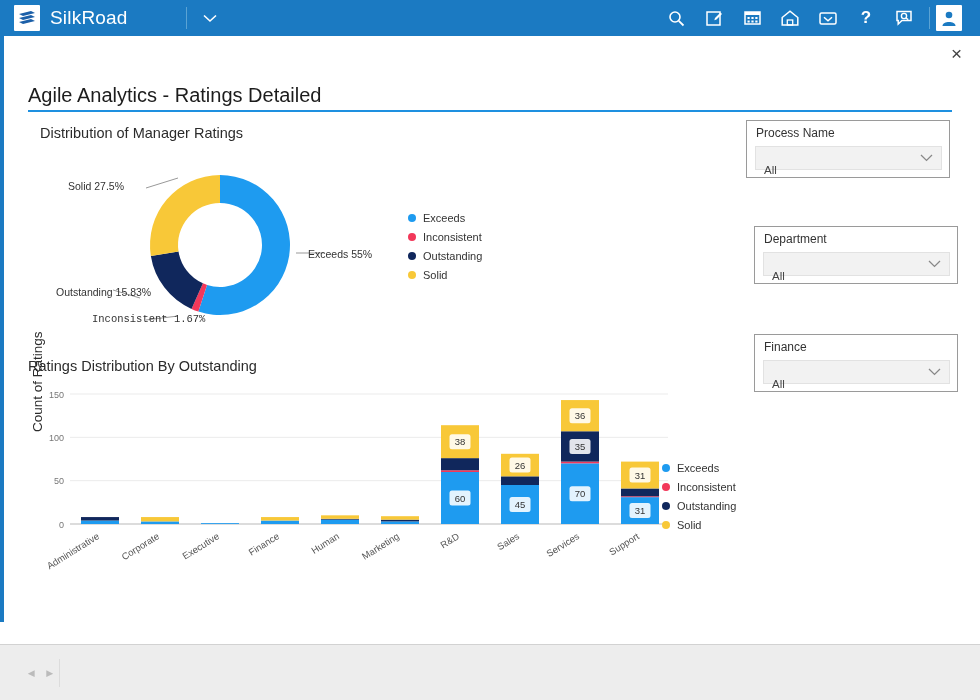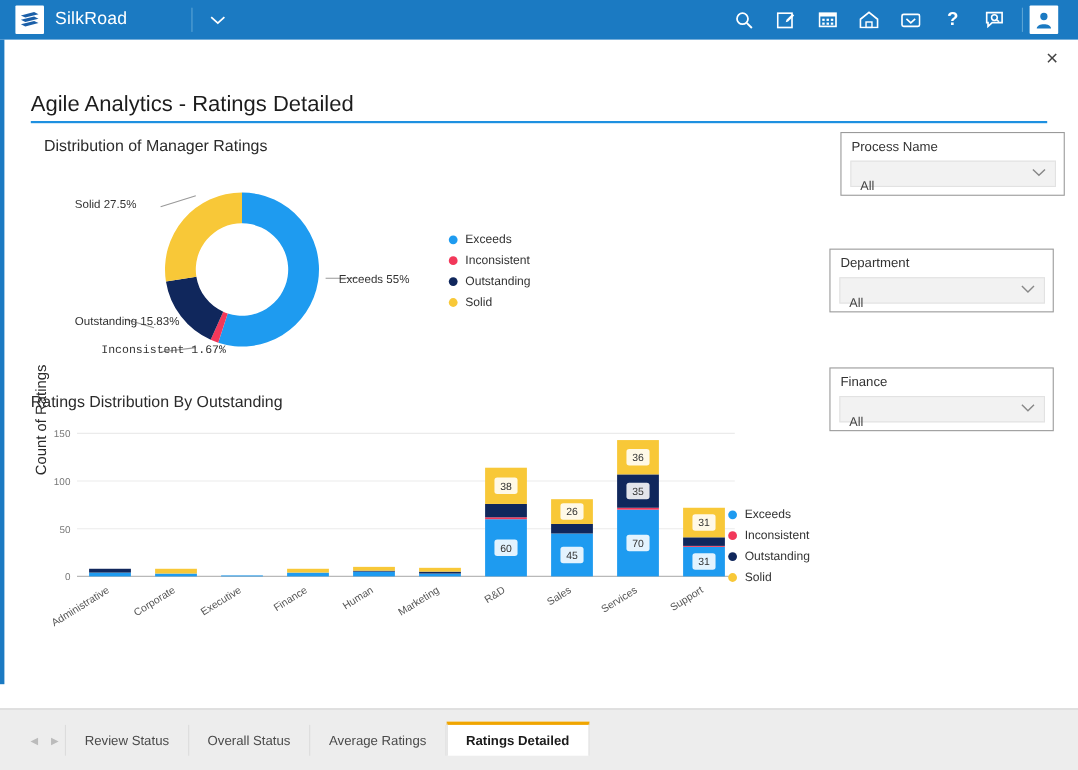--- a/index.html
+++ b/index.html
@@ -15,21 +15,21 @@
   .topbar {
     position:absolute; left:0; top:0; width:980px; height:36px;
     background:#1b7ac2; display:flex; align-items:center;
   }
   .logo-box {
     width:26px; height:26px; background:#ffffff; margin-left:14px;
     display:flex; align-items:center; justify-content:center;
     border-radius:1px;
   }
   .brand {
-    color:#ffffff; font-size:16px; margin-left:10px; letter-spacing:.2px;
+    color:#ffffff; font-size:19px; margin-left:10px; letter-spacing:.2px;
     font-weight:400;
   }
   .hdr-divider {
     width:1px; height:22px; background:#5aa3d4; margin-left:58px;
   }
   .hdr-caret { color:#fff; margin-left:16px; font-size:13px; }
   .hdr-icons {
     margin-left:auto; display:flex; align-items:center; gap:0px;
     padding-right:10px;
   }
@@ -91,21 +91,21 @@
   }
   .bar-legend {
     position:absolute; left:662px; top:458px; font-size:11px; color:#333;
   }
 
   
   .filter-card {
     position:absolute; width:204px; height:58px; background:#fff;
     border:1px solid #9a9a9a;
   }
-  .filter-card.c1 { left:764px; top:120px; }
+  .filter-card.c1 { left:746px; top:120px; }
   .filter-card.c2 { left:754px; top:226px; }
   .filter-card.c3 { left:754px; top:334px; }
   .filter-label {
     position:absolute; left:9px; top:5px; font-size:12px; color:#333;
   }
   .filter-select {
     position:absolute; left:8px; top:25px; width:187px; height:24px;
     background:#f2f2f2; border:1px solid #e2e2e2;
     display:flex; align-items:center; cursor:pointer;
   }
@@ -234,21 +234,21 @@
           <path d="M268 103 L296 103"></path>
           <path d="M118 38 L150 28"></path>
           <path d="M112 148 L85 140"></path>
           <path d="M150 166 L118 170"></path>
         </g>
     </svg>
   </div>
 
   <div class="callout-lbl" id="co-solid" style="left:68px; top:180px;">Solid 27.5%</div>
   <div class="callout-lbl" id="co-exceeds" style="left:308px; top:248px;">Exceeds 55%</div>
-  <div class="callout-lbl" id="co-outstanding" style="left:68px; top:286px;">Outstanding 15.83%</div>
+  <div class="callout-lbl" id="co-outstanding" style="left:56px; top:286px;">Outstanding 15.83%</div>
   <div class="callout-lbl" id="co-inconsistent" style="left:92px; top:313px;font-family:Liberation Mono, monospace;">Inconsistent 1.67%</div>
 
   <div class="donut-legend" id="donut-legend">
       <div class="lg-row">
         <span class="lg-dot" style="background:#1e9bf0"></span>
         <span>Exceeds</span>
       </div>
       <div class="lg-row">
         <span class="lg-dot" style="background:#f2385a"></span>
         <span>Inconsistent</span>
@@ -394,29 +394,15 @@
           </svg>
       </span>
     </div>
   </div>
 
   <div class="tabbar">
     <div class="tab-navs">
       <span class="tab-nav-btn">◀</span>
       <span class="tab-nav-btn">▶</span>
     </div>
-    <div class="tabs-row" id="tabs-row">
-        <div class="tab">
-          <span>Review Status</span>
-        </div>
-        <div class="tab">
-          <span>Overall Status</span>
-        </div>
-        <div class="tab">
-          <span>Average Ratings</span>
-        </div>
-        <div class="tab active">
-          <span>Ratings Detailed</span>
-        </div>
-      </div>
   </div>
 
 </div>
 
 </body></html>

